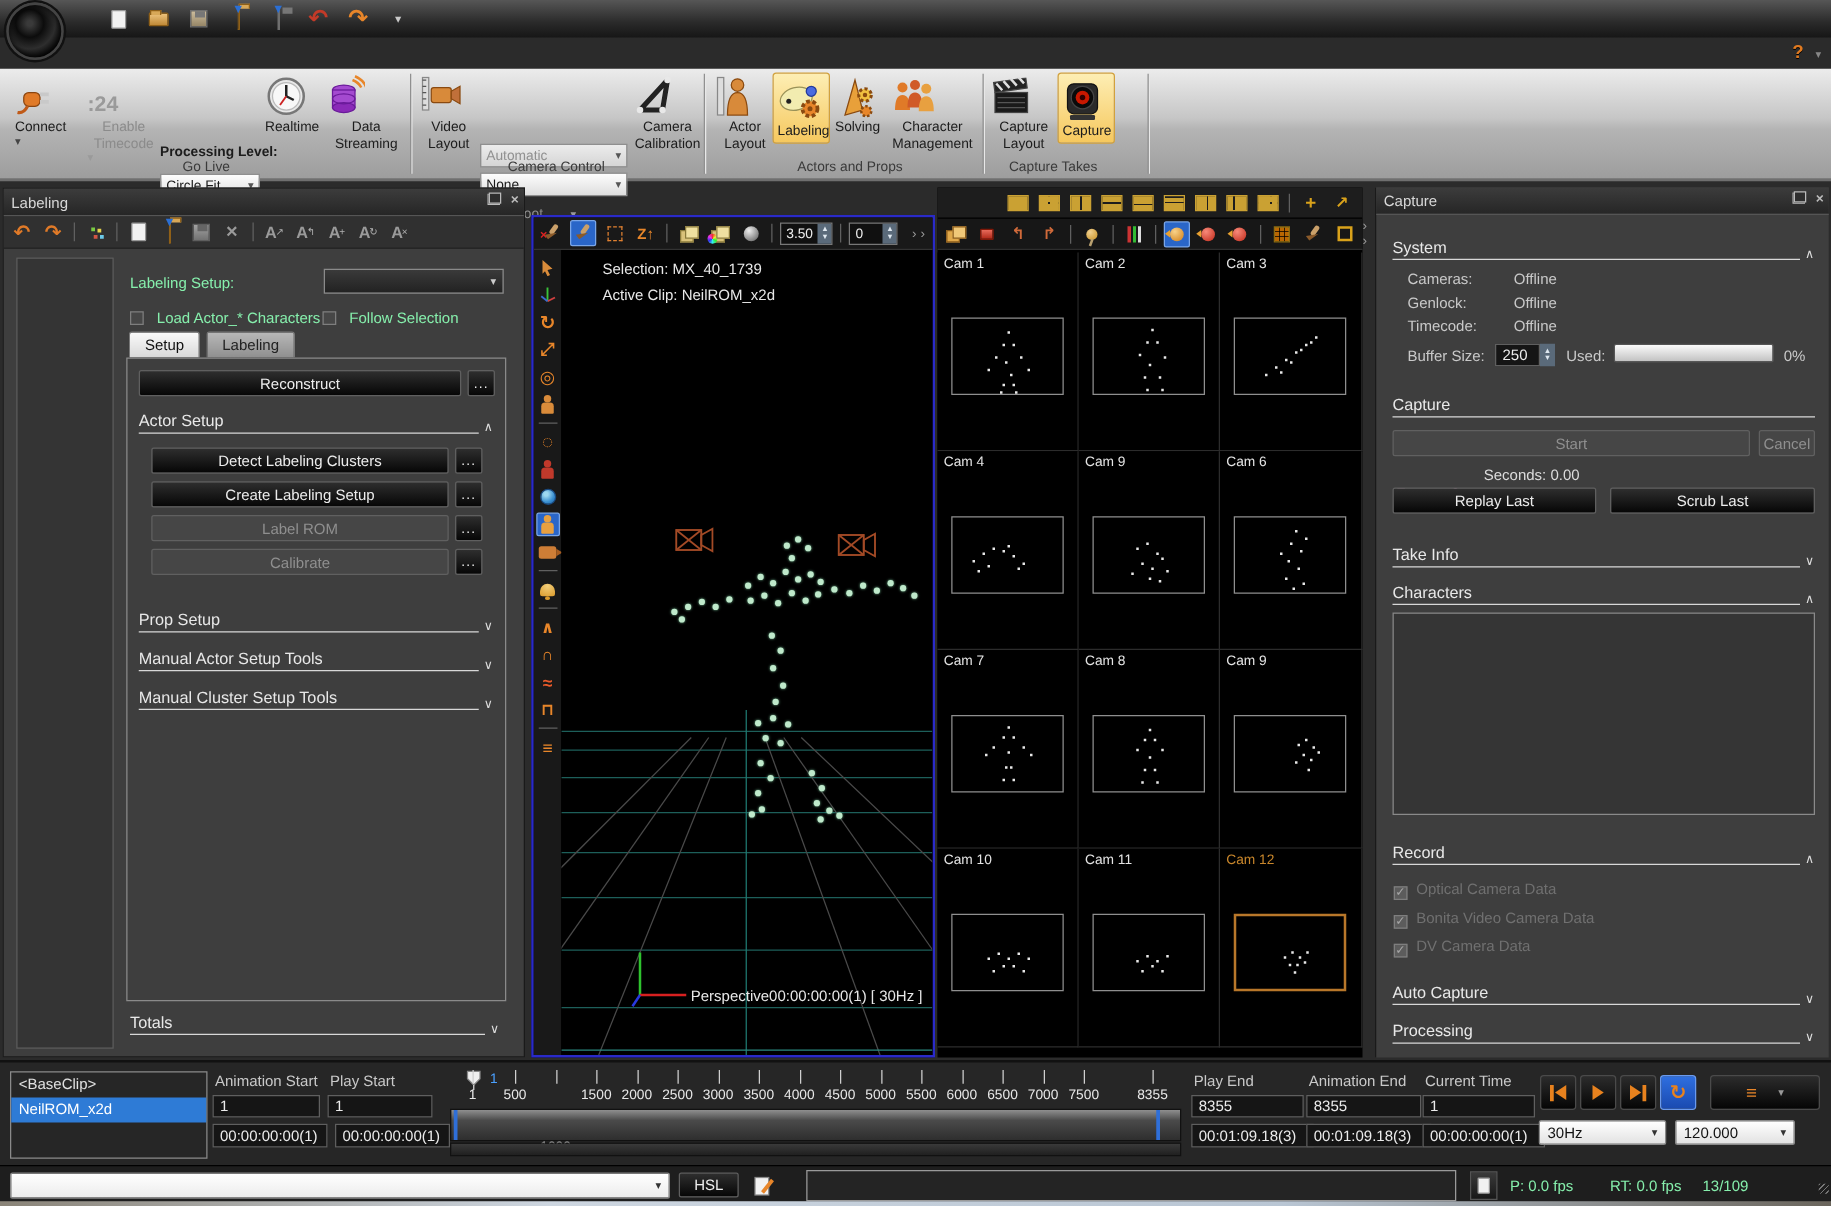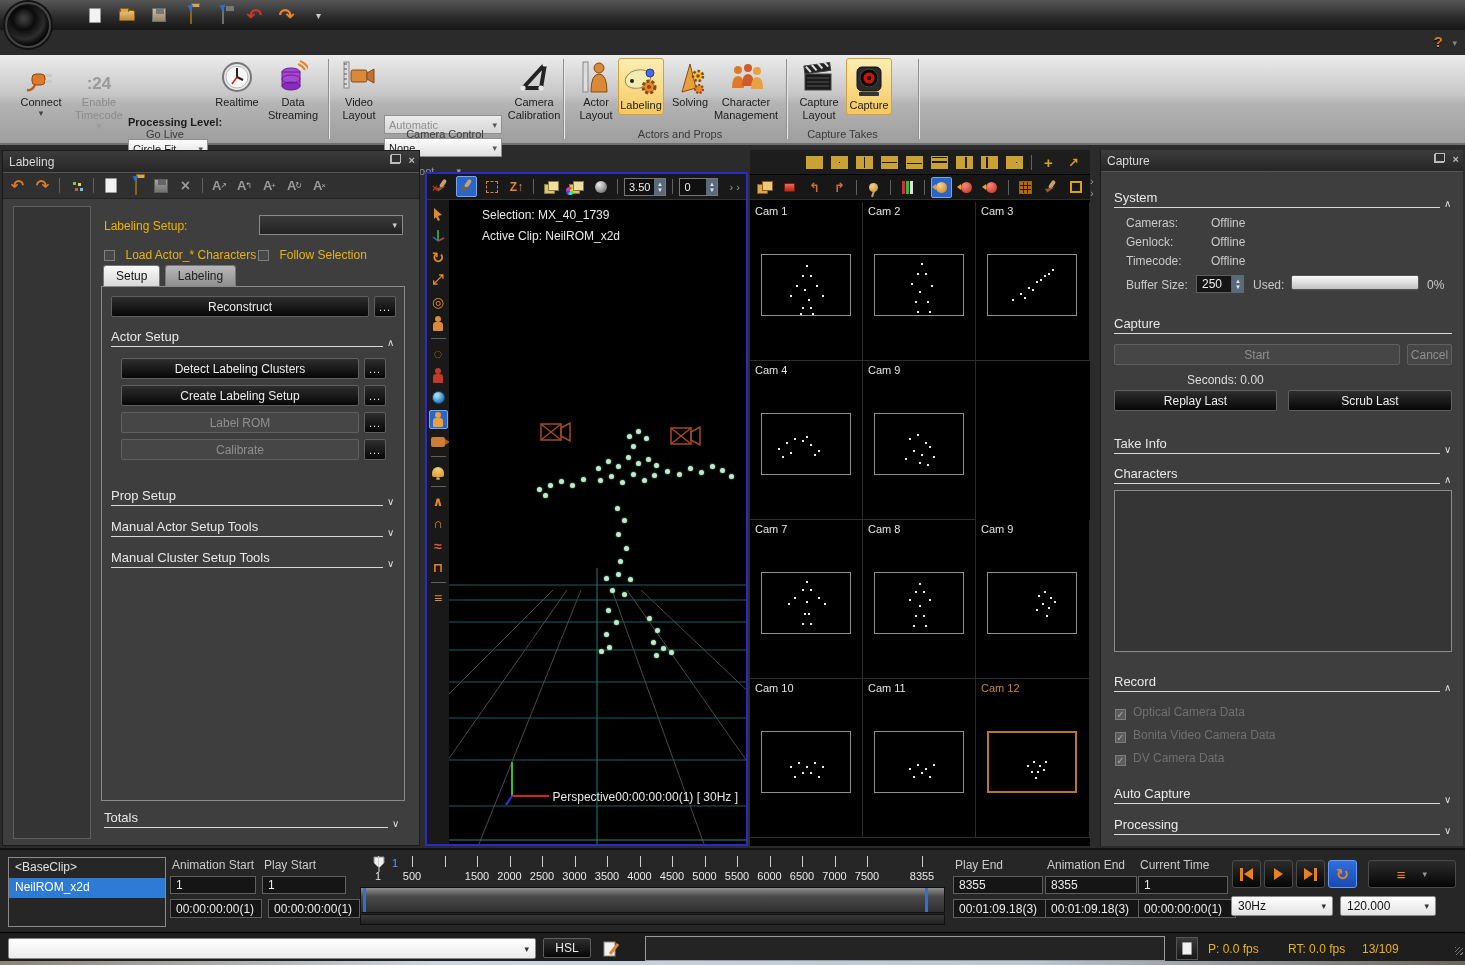--- a/index.html
+++ b/index.html
@@ -1,32 +1,32 @@
 <!DOCTYPE html>
 <html><head>
 <meta charset="utf-8">
 <style>
 *{margin:0;padding:0;box-sizing:border-box}
 html,body{background:#555;font-family:"Liberation Sans","DejaVu Sans",sans-serif}
 #app{position:relative;width:1465px;height:965px;background:#2b2b2b;overflow:hidden}
 .abs{position:absolute}
-.lbl{color:#eab308;font-size:12px}
+.lbl{color:#86efac;font-size:12px}
 
 #titlebar{position:absolute;left:0;top:0;width:1465px;height:30px;background:linear-gradient(#565656,#2a2a2a 60%,#161616)}
 #tabrow{position:absolute;left:0;top:30px;width:1465px;height:25px;background:#191919}
 #logo{position:absolute;left:5px;top:2px;width:46px;height:46px;border-radius:50%;background:radial-gradient(circle at 40% 35%,#3a3a3a 6%,#0c0c0c 30%,#2e2e2e 55%,#090909 75%);border:2px solid #444;box-shadow:0 0 0 2px #111,inset 0 0 6px #000;z-index:5}
 #tb-icons{position:absolute;left:84px;top:3px;display:flex;gap:11px;align-items:center;height:24px}
 .tab{display:inline-block;padding:4px 16px 5px;font-size:12px;color:#c3c3c3;cursor:default}
 .tab.active{background:linear-gradient(#f2f2f2,#cfcfcf);color:#111;border-radius:4px 4px 0 0;border:1px solid #888;border-bottom:none}
 #help-q{position:absolute;right:22px;top:33px;color:#e07a20;font-weight:bold;font-size:15px;text-shadow:0 1px 0 #000}
 #help-caret{position:absolute;right:8px;top:38px;color:#888;font-size:9px}
 #ribbon{position:absolute;left:0;top:55px;width:1465px;height:90px;background:linear-gradient(#ececec,#c6c6c6 45%,#b4b4b4 55%,#9d9d9d);border-bottom:2px solid #6f6f6f}
 .rb-sep{position:absolute;top:4px;width:1px;height:80px;background:#909090;box-shadow:1px 0 0 #e8e8e8}
 .rb-group-label{position:absolute;top:73px;font-size:11px;color:#3a3a3a;text-align:center}
-.rb-item{position:absolute;top:3px;display:flex;flex-direction:column;align-items:center;text-align:center}
+.rb-item{position:absolute;top:3px;display:flex;flex-direction:column;align-items:flex-start;text-align:center}
 .rb-item .ric{height:36px;display:flex;align-items:flex-end;justify-content:center}
 .rb-item .rtx{font-size:11px;color:#1c1c1c;line-height:13px;margin-top:2px}
 .rb-item.dis .rtx{color:#8b8b8b}
 .rb-hl{background:linear-gradient(#fdeeb4,#f6c85e);border:1px solid #d2a13c;border-radius:3px;padding:2px 3px}
 .rb-caret{font-size:9px;color:#444;line-height:8px}
 .rb-dd{position:absolute;height:19px;background:linear-gradient(#fdfdfd,#dedede);border:1px solid #8f8f8f;font-size:11px;color:#1a1a1a;display:flex;align-items:center;padding:0 4px;justify-content:space-between}
 .rb-dd .dc{color:#555;font-size:9px}
 .rb-dd.dis{color:#909090;background:linear-gradient(#ececec,#d5d5d5)}
 
 .panel-hd{position:absolute;left:0;top:0;right:0;height:22px;background:linear-gradient(#3c3c3c,#262626);color:#d8d8d8;font-size:12px;padding:4px 6px;border-bottom:1px solid #555}
@@ -832,20 +832,35 @@
             <div class="cam-dot" style="left: 50px; top: 28px;"></div>
             <div class="cam-dot" style="left: 38px; top: 36px;"></div>
             <div class="cam-dot" style="left: 46px; top: 40px;"></div>
             <div class="cam-dot" style="left: 54px; top: 32px;"></div>
             <div class="cam-dot" style="left: 30px; top: 44px;"></div>
             <div class="cam-dot" style="left: 58px; top: 42px;"></div>
             <div class="cam-dot" style="left: 44px; top: 48px;"></div>
             <div class="cam-dot" style="left: 52px; top: 50px;"></div>
           </div>
         </div>
+        <div class="cam-cell" style="left: 226px; top: 159px; width: 114px; height: 159px;">
+          <div class="cam-lbl">Cam 6</div>
+          <div class="cam-view">
+            <div class="cam-dot" style="left: 48px; top: 10px;"></div>
+            <div class="cam-dot" style="left: 44px; top: 20px;"></div>
+            <div class="cam-dot" style="left: 52px; top: 26px;"></div>
+            <div class="cam-dot" style="left: 42px; top: 34px;"></div>
+            <div class="cam-dot" style="left: 50px; top: 40px;"></div>
+            <div class="cam-dot" style="left: 40px; top: 48px;"></div>
+            <div class="cam-dot" style="left: 54px; top: 52px;"></div>
+            <div class="cam-dot" style="left: 46px; top: 56px;"></div>
+            <div class="cam-dot" style="left: 36px; top: 28px;"></div>
+            <div class="cam-dot" style="left: 56px; top: 16px;"></div>
+          </div>
+        </div>
         <div class="cam-cell" style="left: 0px; top: 318px; width: 113px; height: 159px;">
           <div class="cam-lbl">Cam 7</div>
           <div class="cam-view">
             <div class="cam-dot" style="left: 44px; top: 8px;"></div>
             <div class="cam-dot" style="left: 40px; top: 16px;"></div>
             <div class="cam-dot" style="left: 48px; top: 16px;"></div>
             <div class="cam-dot" style="left: 32px; top: 24px;"></div>
             <div class="cam-dot" style="left: 56px; top: 24px;"></div>
             <div class="cam-dot" style="left: 26px; top: 30px;"></div>
             <div class="cam-dot" style="left: 62px; top: 30px;"></div>

